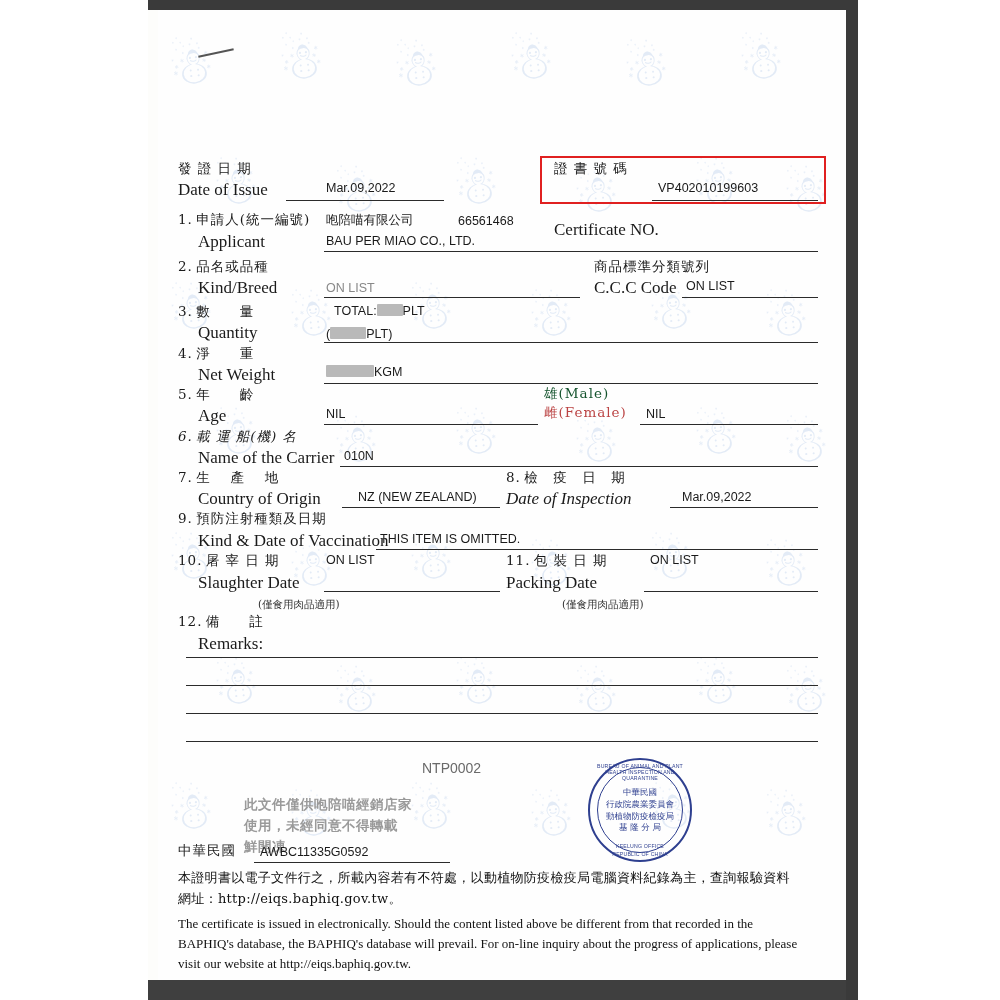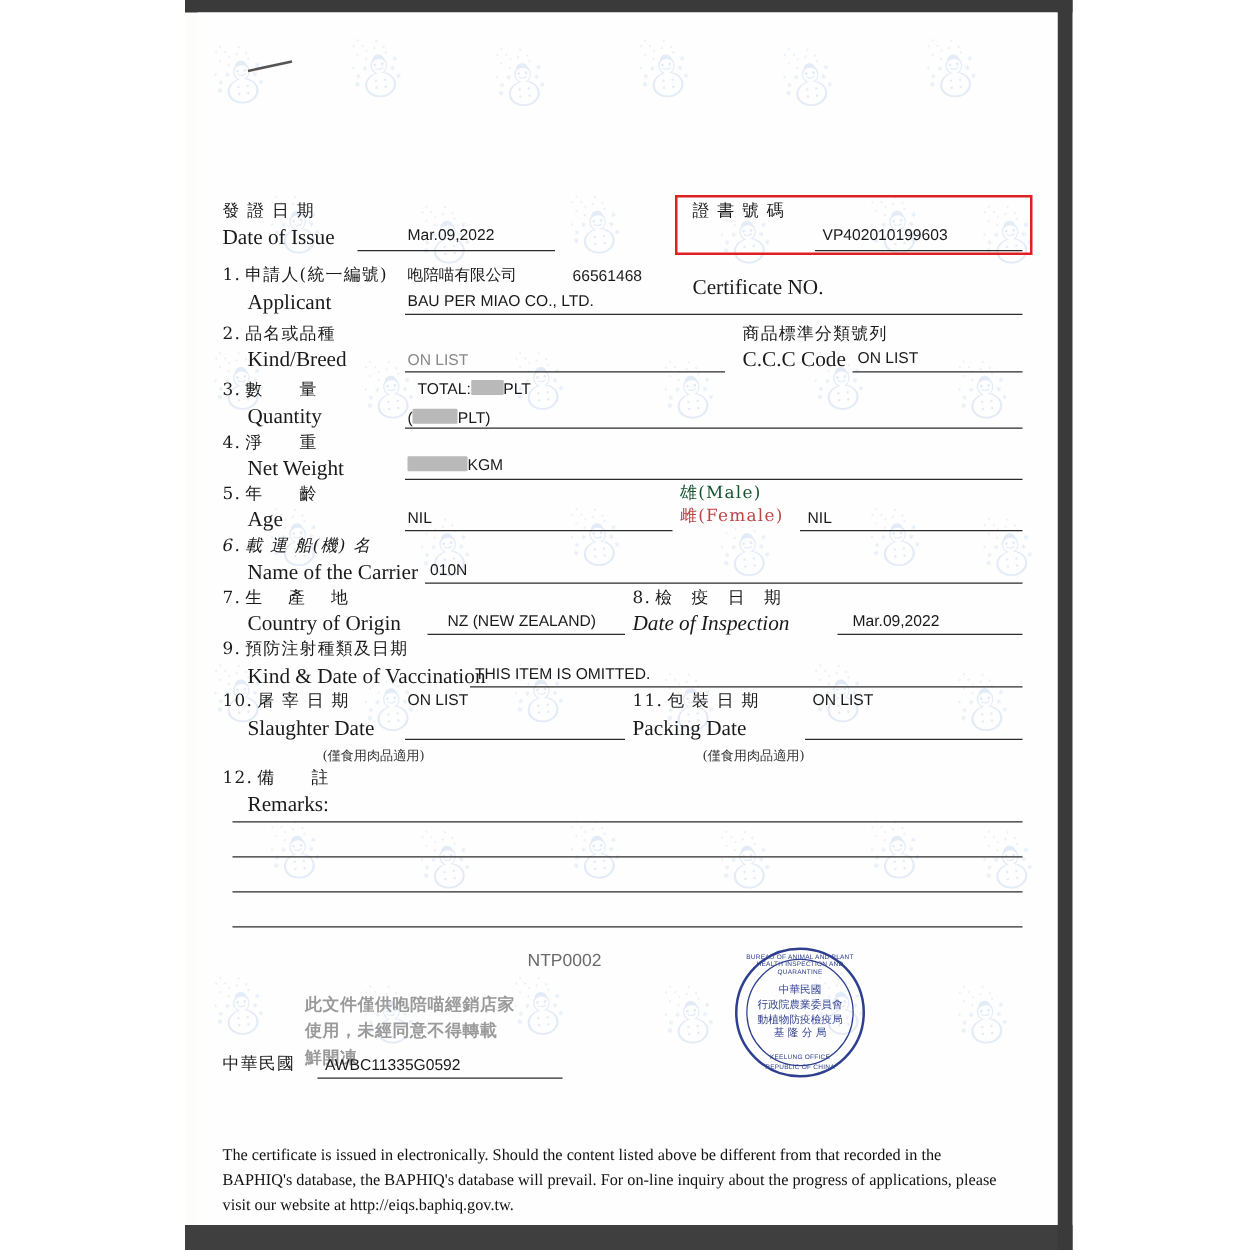--- a/index.html
+++ b/index.html
@@ -533,17 +533,21 @@
         <div class="seal-arc-bottom" style="bottom:13px;">KEELUNG OFFICE</div>
         <div class="seal-arc-bottom">REPUBLIC OF CHINA</div>
       </div>
 
       <div class="decl-label" style="left:20px; top:832px;">中華民國</div>
       <div class="row" style="left:102px; top:834px;">
         <span class="val">AWBC11335G0592</span>
       </div>
       <div class="rule" style="left:96px; top:852px; width:196px;"></div>
 
+      <div class="foot-cn" style="left:20px; top:858px; width:650px;">
+        <div>本證明書以電子文件行之，所載內容若有不符處，以動植物防疫檢疫局電腦資料紀錄為主，查詢報驗資料</div>
+        <div>網址：http://eiqs.baphiq.gov.tw。</div>
+      </div>
       <div class="foot-en" style="left:20px; top:904px;">The certificate is issued in electronically. Should the content listed above be different from that recorded in the BAPHIQ's database, the BAPHIQ's database will prevail. For on-line inquiry about the progress of applications, please visit our website at http://eiqs.baphiq.gov.tw.</div>
 
     </div>
   </div>
 </div>
 
 </body></html>

